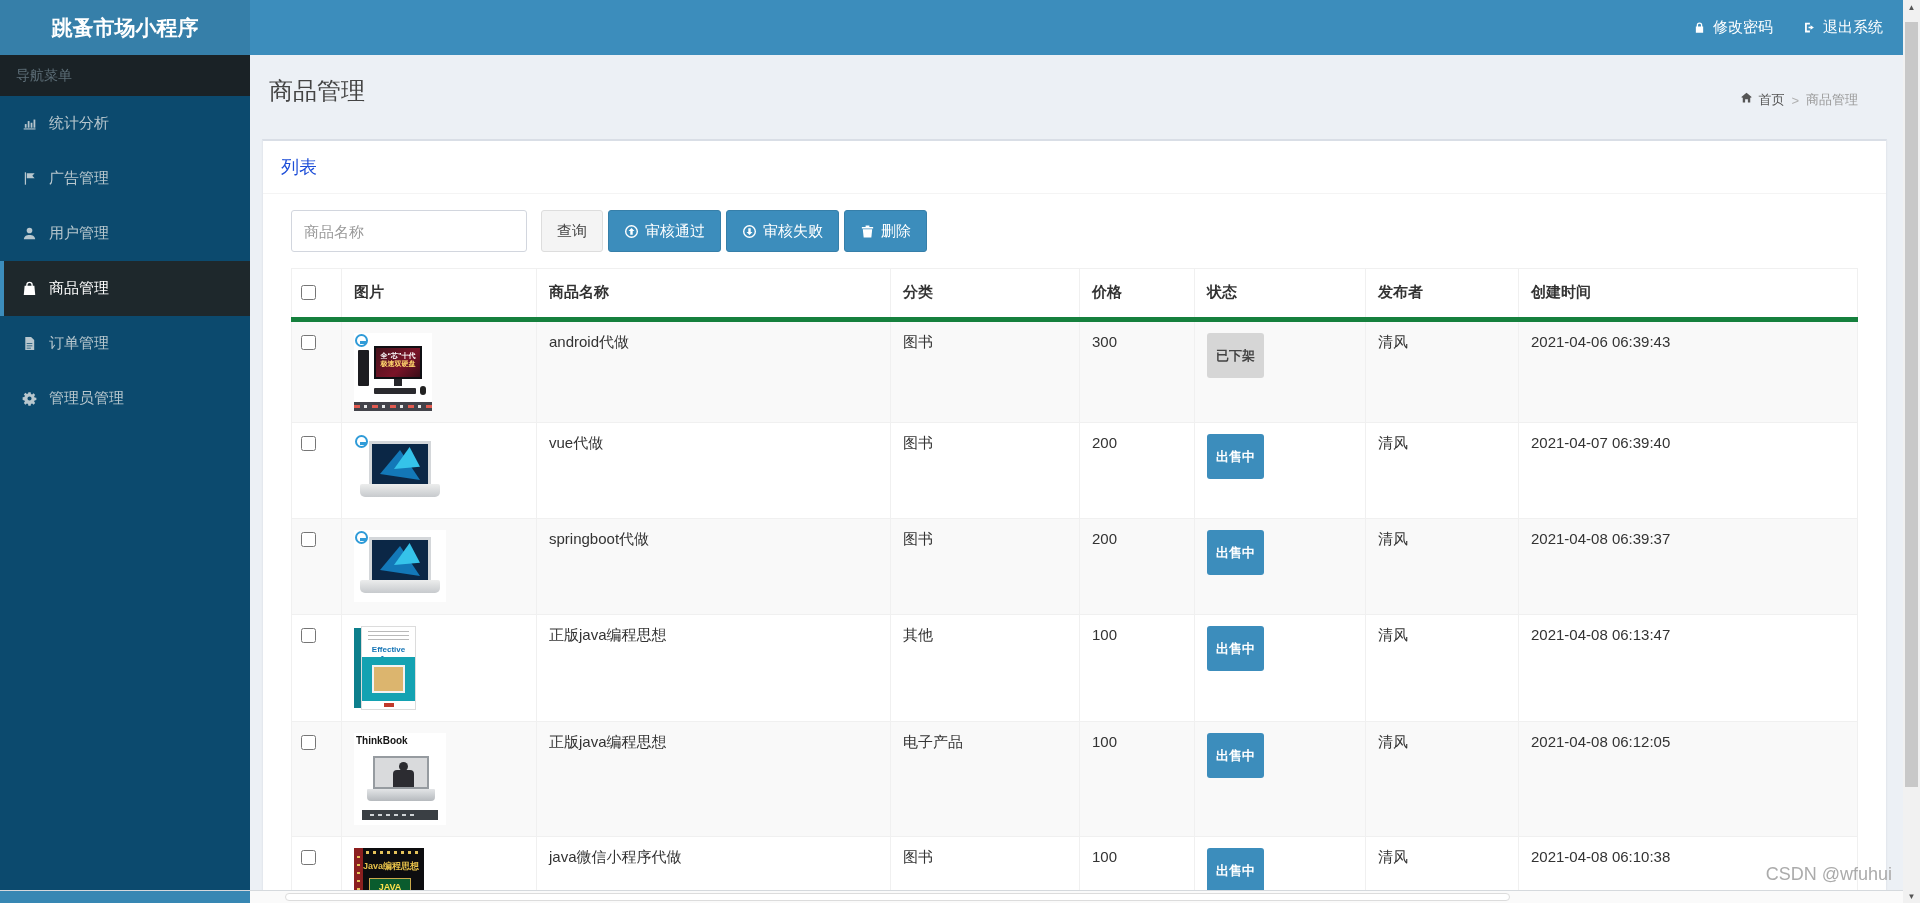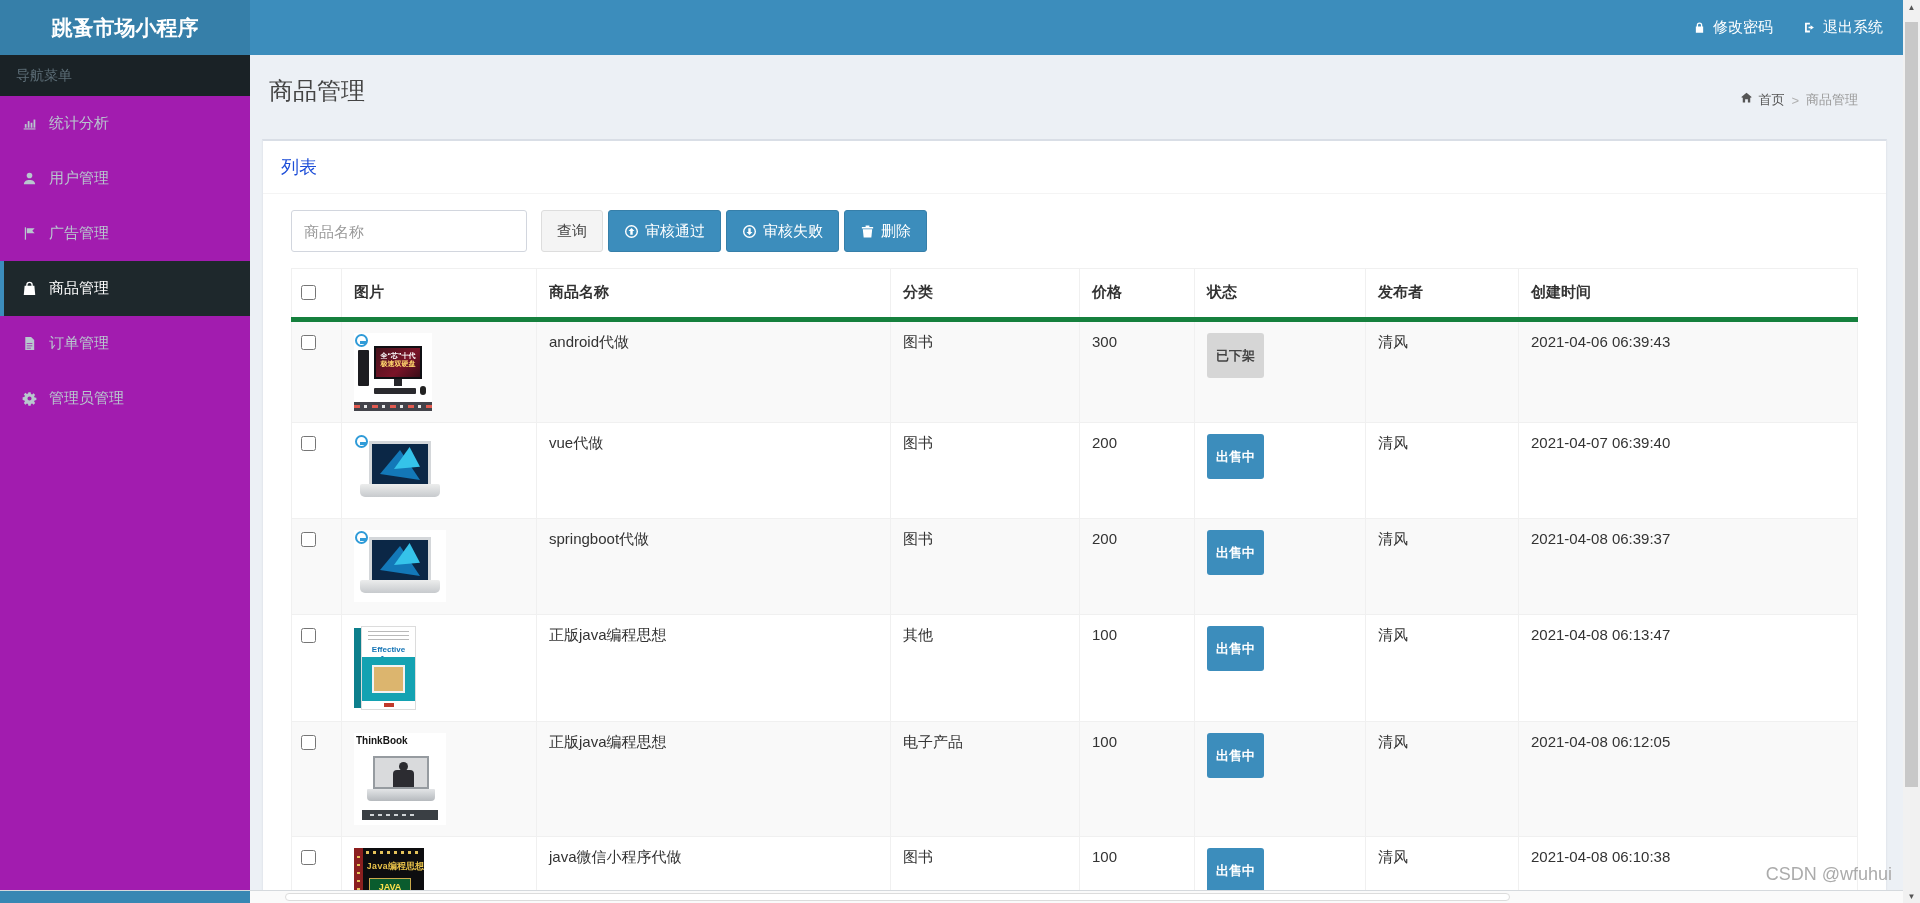--- a/index.html
+++ b/index.html
@@ -8,21 +8,21 @@
   body { position:relative; }
 
   
   .navbar { position:absolute; left:0; top:0; width:1903px; height:55px; background:#3c8dbc; z-index:4; }
   .brand { position:absolute; left:0; top:0; width:250px; height:55px; background:#367fa9;
     color:#fff; font-size:21px; font-weight:bold; display:flex; align-items:center; justify-content:center; }
   .nav-right { position:absolute; right:20px; top:0; height:55px; display:flex; align-items:center; gap:30px; }
   .nav-link { color:#fff; font-size:15px; display:flex; align-items:center; gap:7px; cursor:pointer; }
 
   
-  .sidebar { position:absolute; left:0; top:55px; width:250px; height:836px; background:#a21caf; z-index:3; }
+  .sidebar { position:absolute; left:0; top:55px; width:250px; height:836px; background:#0c4a6e; z-index:3; }
   .sidebar-header { height:41px; background:#1a2226; color:#5d6e77; font-size:14px;
     display:flex; align-items:center; padding-left:16px; }
   .menu-item { height:55px; display:flex; align-items:center; padding-left:18px; gap:12px;
     color:#b8c7ce; font-size:15px; border-left:4px solid transparent; cursor:pointer; }
   .menu-item.active { background:#1e282c; color:#fff; border-left-color:#3c8dbc; }
 
   
   .content { position:absolute; left:250px; top:55px; width:1653px; height:836px; background:#ecf0f5; }
   .content-header { position:relative; height:84px; padding:20px 0 0 19px; }
   .page-title { font-size:24px; font-weight:400; color:#444; }
@@ -112,22 +112,22 @@
   .tb-banner { position:absolute; left:8px; bottom:5px; width:76px; height:10px; background:#3a3f44;
     background-image:repeating-linear-gradient(90deg,#cfd3d6 0 4px,#3a3f44 4px 8px);
     background-size:60% 2px; background-position:8px 4px; background-repeat:no-repeat; }
 
   .pi-jb { width:70px; height:88px; background:#0d0d0f; }
   .jb-spine { position:absolute; left:0; top:0; width:9px; height:100%; background:#8c1f1f;
     background-image:repeating-linear-gradient(#e5c35a 0 2px,#8c1f1f 2px 8px); background-size:3px 60%;
     background-position:3px 8px; background-repeat:no-repeat; }
   .jb-dots { position:absolute; left:12px; top:3px; right:4px; height:3px;
     background:repeating-linear-gradient(90deg,#e5c35a 0 3px,#0d0d0f 3px 7px); }
-  .jb-title { position:absolute; left:9px; top:12px; width:61px; text-align:right;
-    font-size:9px; font-weight:bold; color:#e8c24a;font-family:Liberation Mono, monospace; }
+  .jb-title { position:absolute; left:9px; top:12px; width:61px; text-align:left;
+    font-size:9px; font-weight:bold; color:#e8c24a; }
   .jb-poster { position:absolute; left:15px; top:30px; width:42px; height:48px; background:#0a5c2e; border:1px solid #caa94c; }
   .jb-java { display:block; text-align:center; margin-top:3px; font-size:9px; font-weight:bold; color:#ffe14d; }
 
   
   .watermark { position:absolute; right:28px; top:864px; font-size:18px; color:#ababab; z-index:6; }
 
   
   .vscroll { position:absolute; right:0; top:0; width:17px; height:903px; background:#f1f1f1; z-index:10; }
   .vs-arrow { position:absolute; left:0; width:17px; height:14px; color:#555; font-size:8px;
     display:flex; align-items:center; justify-content:center; cursor:pointer; }
@@ -222,29 +222,29 @@
 <aside class="sidebar">
   <div class="sidebar-header">导航菜单</div>
   <div class="menu-item">
     <svg class="ic">
         <use href="#i-bars"></use>
       </svg>
     <span>统计分析</span>
   </div>
   <div class="menu-item">
     <svg class="ic">
+        <use href="#i-flag"></use>
+      </svg>
+    <span>广告管理</span>
+  </div>
+  <div class="menu-item">
+    <svg class="ic">
         <use href="#i-user"></use>
       </svg>
     <span>用户管理</span>
-  </div>
-  <div class="menu-item">
-    <svg class="ic">
-        <use href="#i-flag"></use>
-      </svg>
-    <span>广告管理</span>
   </div>
   <div class="menu-item active">
     <svg class="ic">
         <use href="#i-bag"></use>
       </svg>
     <span>商品管理</span>
   </div>
   <div class="menu-item">
     <svg class="ic">
         <use href="#i-file"></use>

